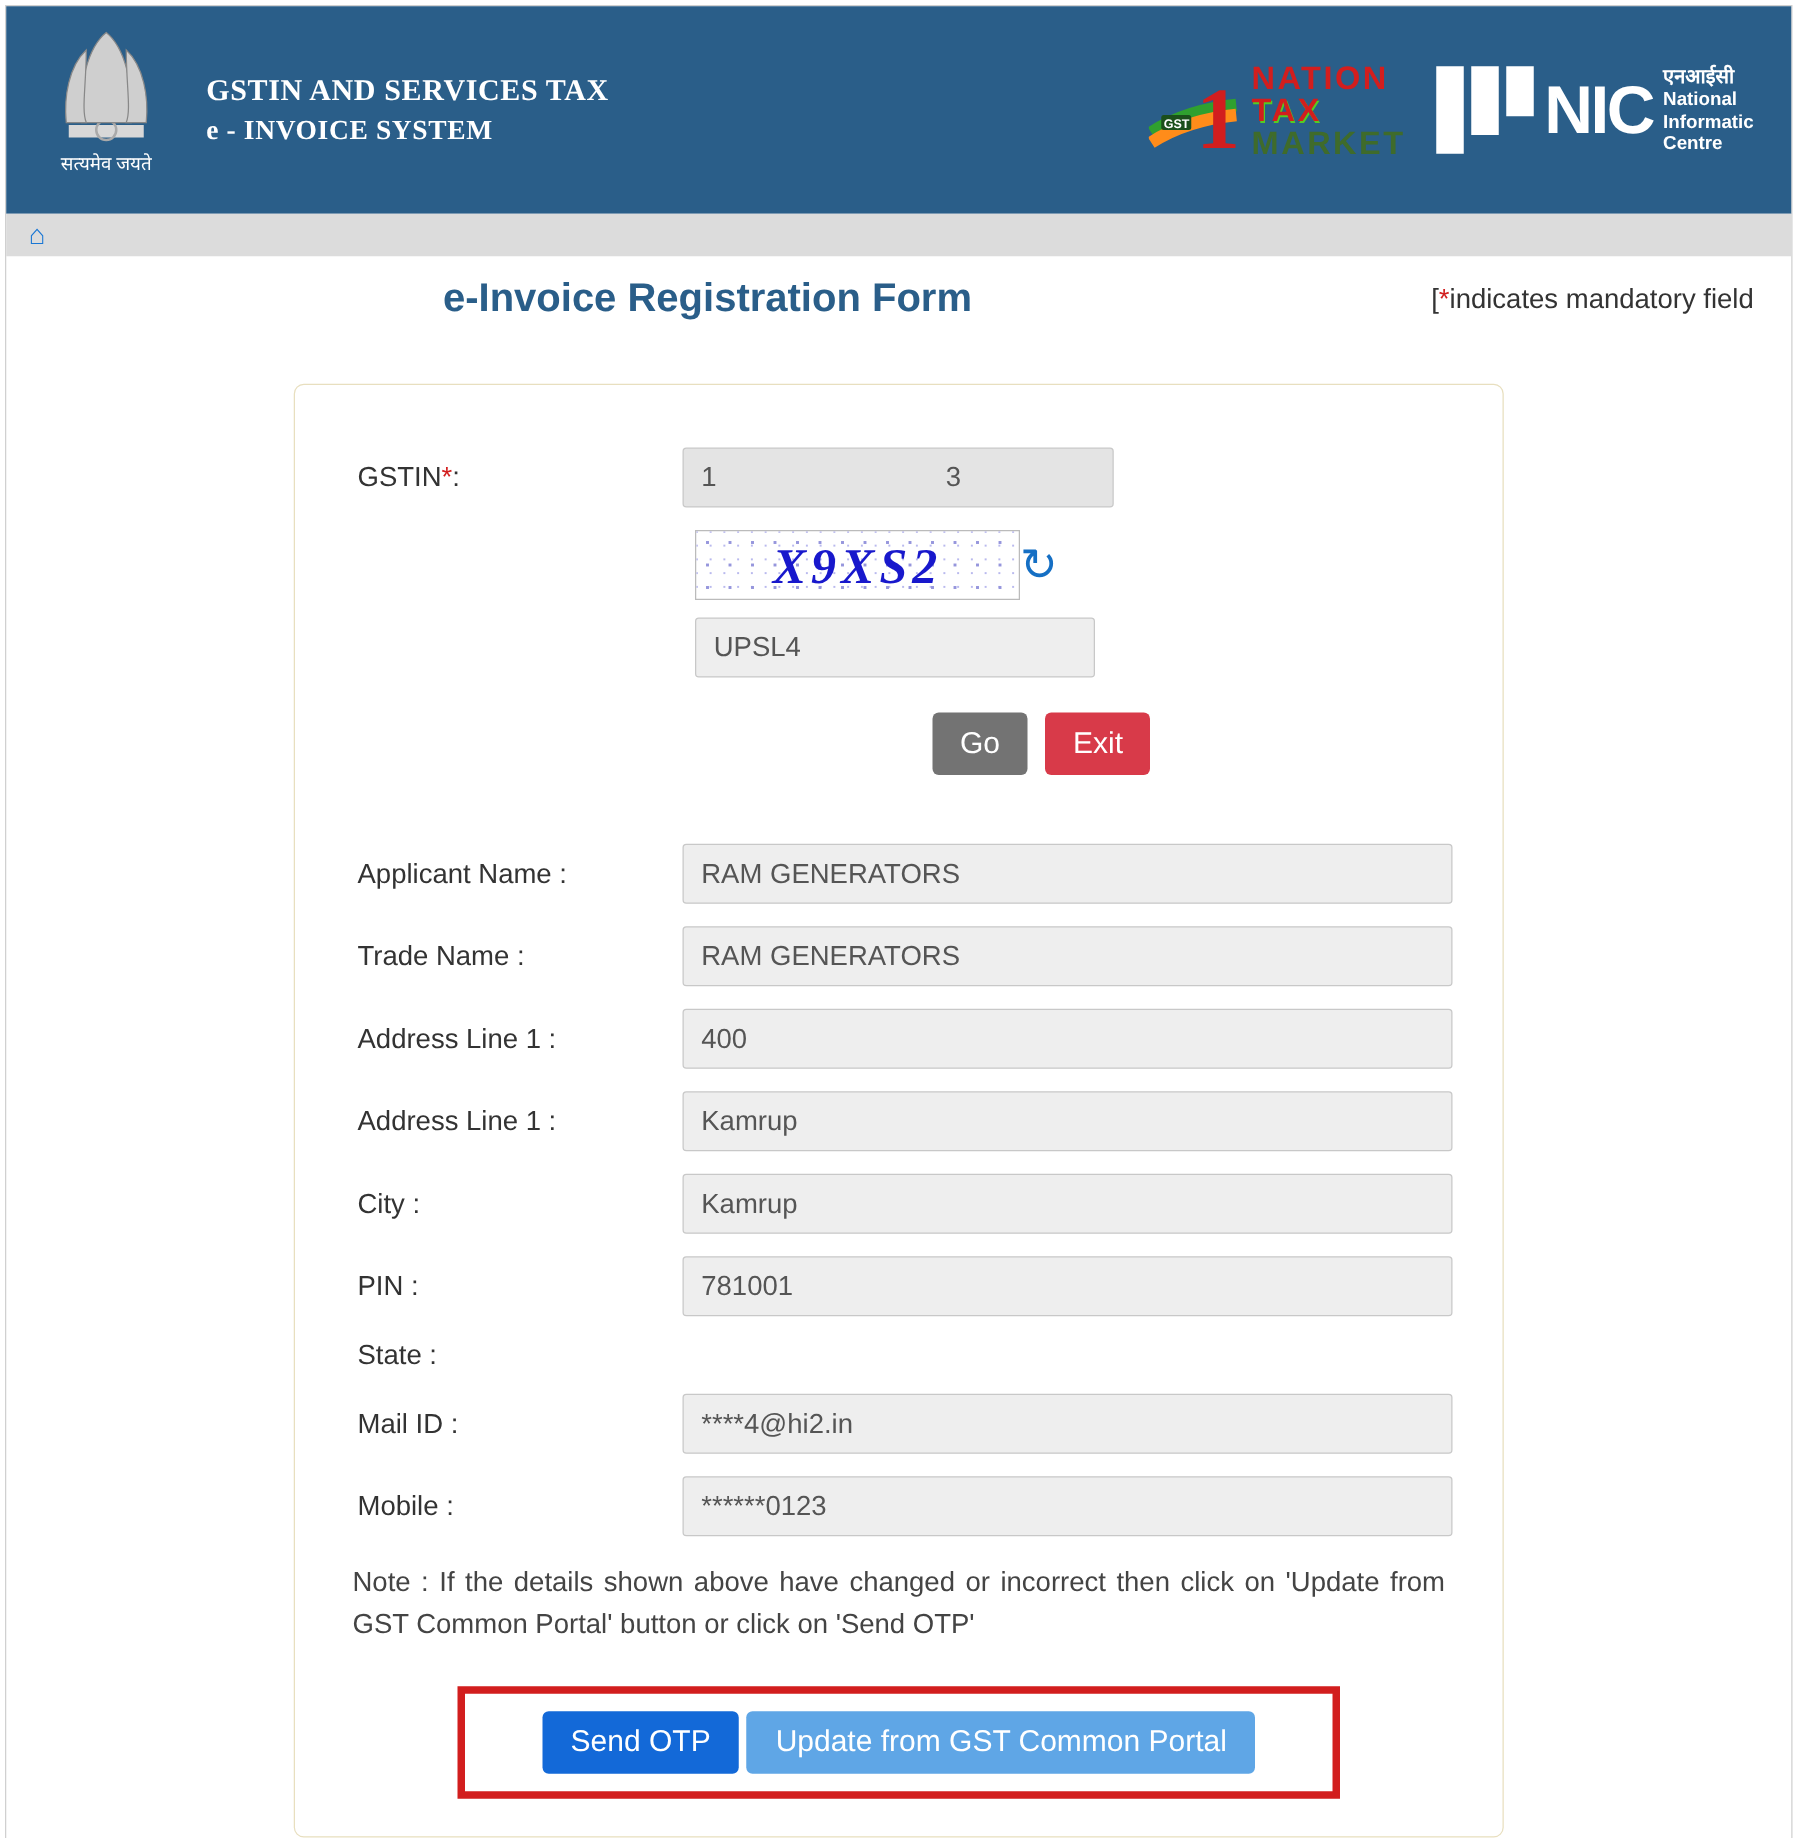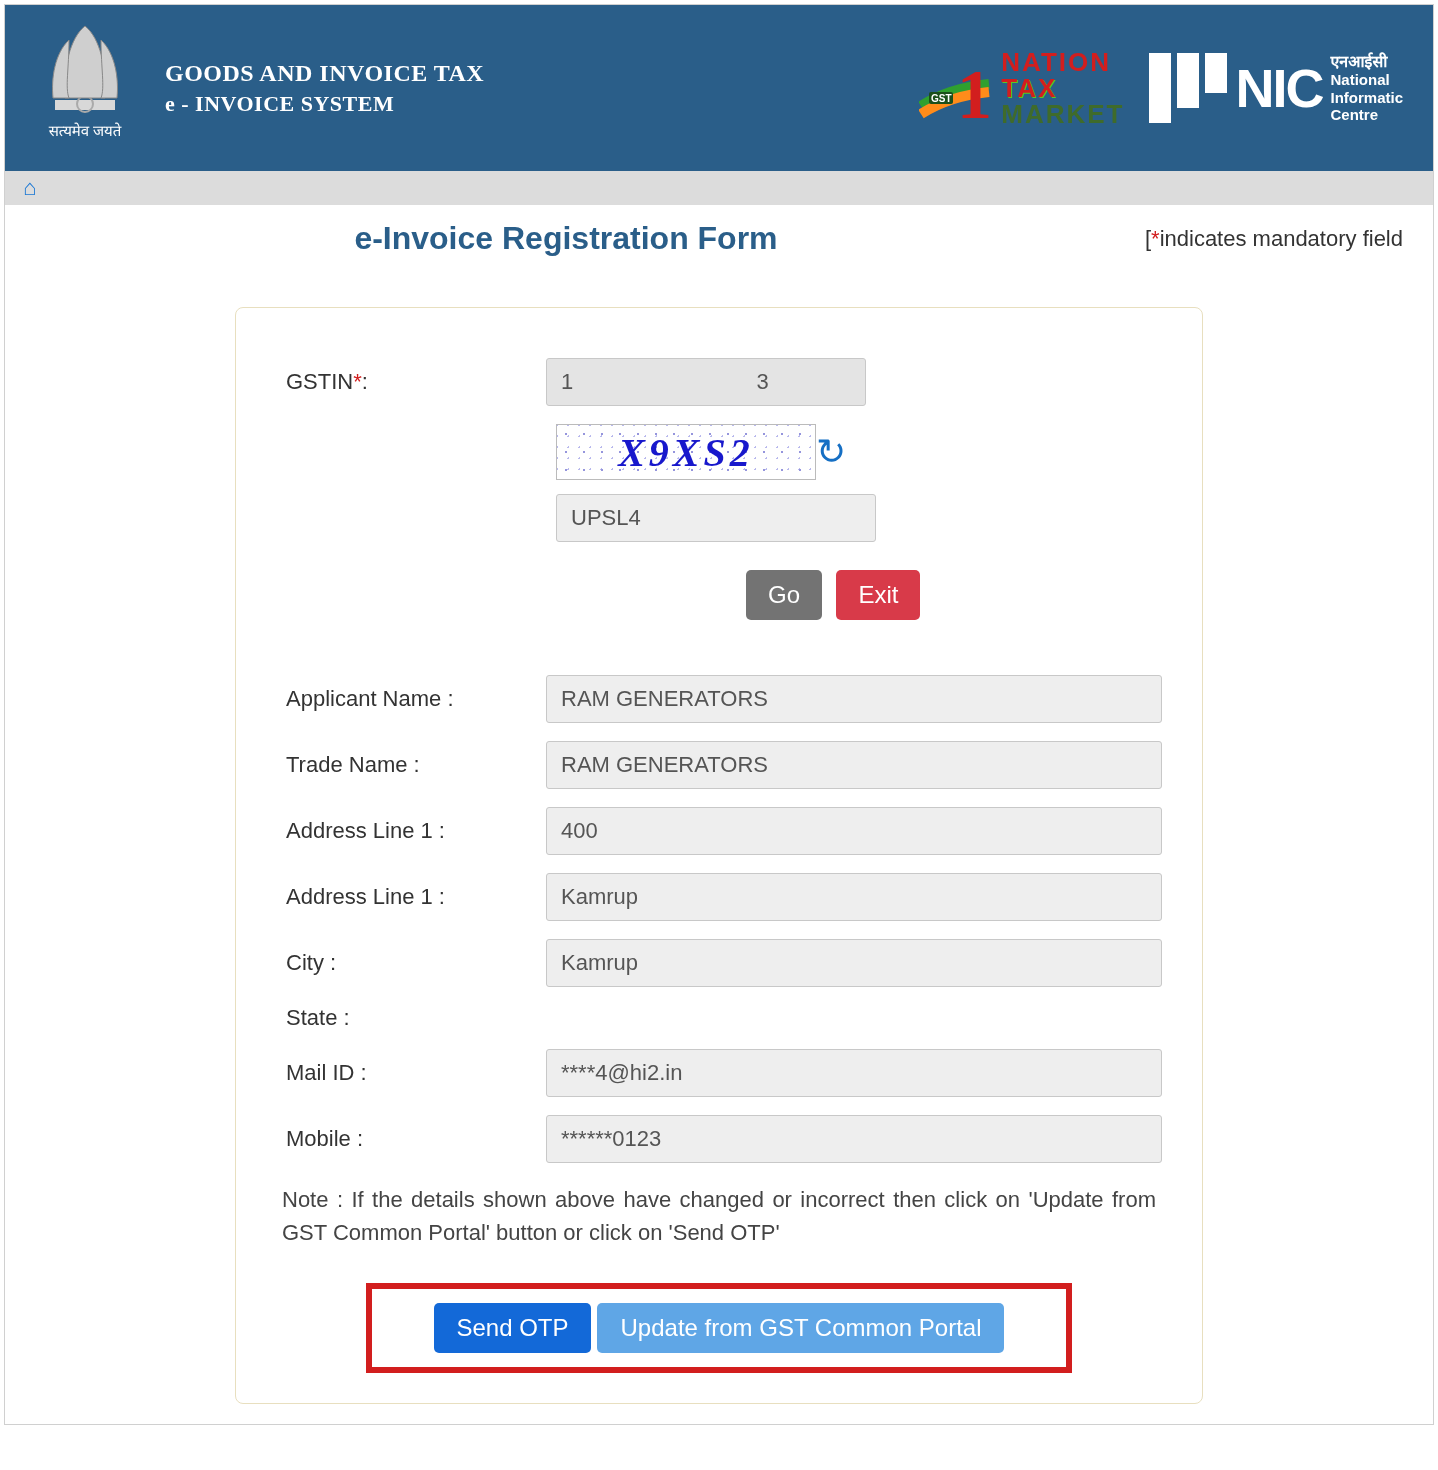--- a/index.html
+++ b/index.html
@@ -135,21 +135,21 @@
   .text-input, .select-input {
     width:100%;
     height:48px;
     border:1px solid #c8c8c8;
     background:#eeeeee;
     padding:0 14px;
     font-size:22px;
     color:#555;
     border-radius:3px;
   }
-  .text-input.short { width:320px; background:#e4e4e4; }
+  .text-input.short { width:345px; background:#e4e4e4; }
   .text-input.captcha-in { width:320px; }
   .select-wrap { position:relative; }
   .select-caret {
     position:absolute; right:16px; top:50%; transform:translateY(-50%);
     color:#444; font-size:14px; pointer-events:none;
   }
   .captcha-row {
     display:flex; align-items:center; 
     margin-left:280px;
     margin-bottom:14px;
@@ -222,21 +222,21 @@
         <circle cx="40" cy="86" r="8" fill="none" stroke="#aaa" stroke-width="2"></circle>
         <g fill="#cfcfcf" stroke="#888" stroke-width="1">
           <path d="M20 80 C18 50 25 20 40 8 C55 20 62 50 60 80 Z"></path>
           <path d="M8 80 C6 60 10 35 24 22 C24 50 20 70 24 80 Z"></path>
           <path d="M72 80 C74 60 70 35 56 22 C56 50 60 70 56 80 Z"></path>
         </g>
       </svg>
       <div class="emblem-caption">सत्यमेव जयते</div>
     </div>
     <div class="header-title">
-      <div class="line1">GOODS AND INVOICE TAX</div>
+      <div class="line1">GSTIN AND SERVICES TAX</div>
       <div class="line2">e - INVOICE SYSTEM</div>
     </div>
     <div class="header-spacer"></div>
     <div class="header-logos">
       <div class="ntm-logo">
         <div class="ntm-one">
           <svg viewBox="0 0 80 80">
             <path d="M2 58 Q30 40 70 36" stroke="#2fa02f" stroke-width="10" fill="none"></path>
             <path d="M2 66 Q30 48 70 44" stroke="#ff8c1a" stroke-width="10" fill="none"></path>
             <text x="38" y="70" font-family="Arial Black" font-size="70" fill="#d21e1e" font-weight="900">1</text>
@@ -319,20 +319,24 @@
     </div>
     <div class="form-row">
       <div class="lbl">Address Line 1 :</div>
       <div class="field"><input class="text-input" readonly="" value="Kamrup" style=""></div>
     </div>
     <div class="form-row">
       <div class="lbl">City :</div>
       <div class="field"><input class="text-input" readonly="" value="Kamrup" style=""></div>
     </div>
     <div class="form-row">
+      <div class="lbl">PIN :</div>
+      <div class="field"><input class="text-input" readonly="" value="781001" style=""></div>
+    </div>
+    <div class="form-row">
       <div class="lbl">State :</div>
     </div>
     <div class="form-row">
       <div class="lbl">Mail ID :</div>
       <div class="field"><input class="text-input" readonly="" value="****4@hi2.in" style=""></div>
     </div>
     <div class="form-row">
       <div class="lbl">Mobile :</div>
       <div class="field"><input class="text-input" readonly="" value="******0123" style=""></div>
     </div>

